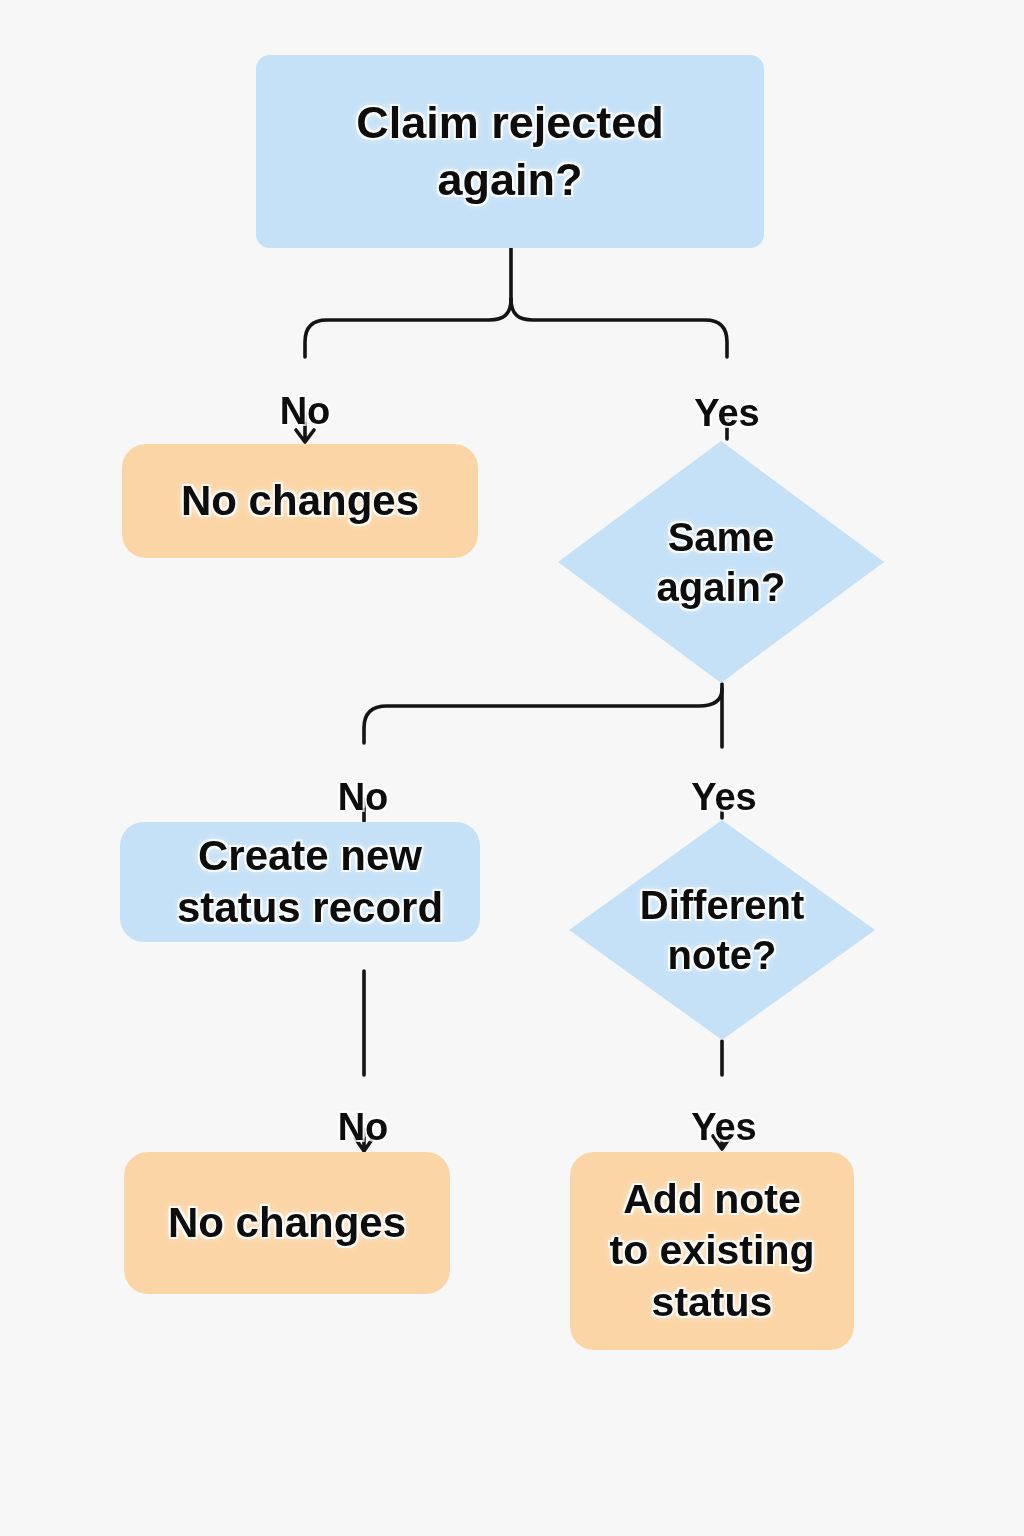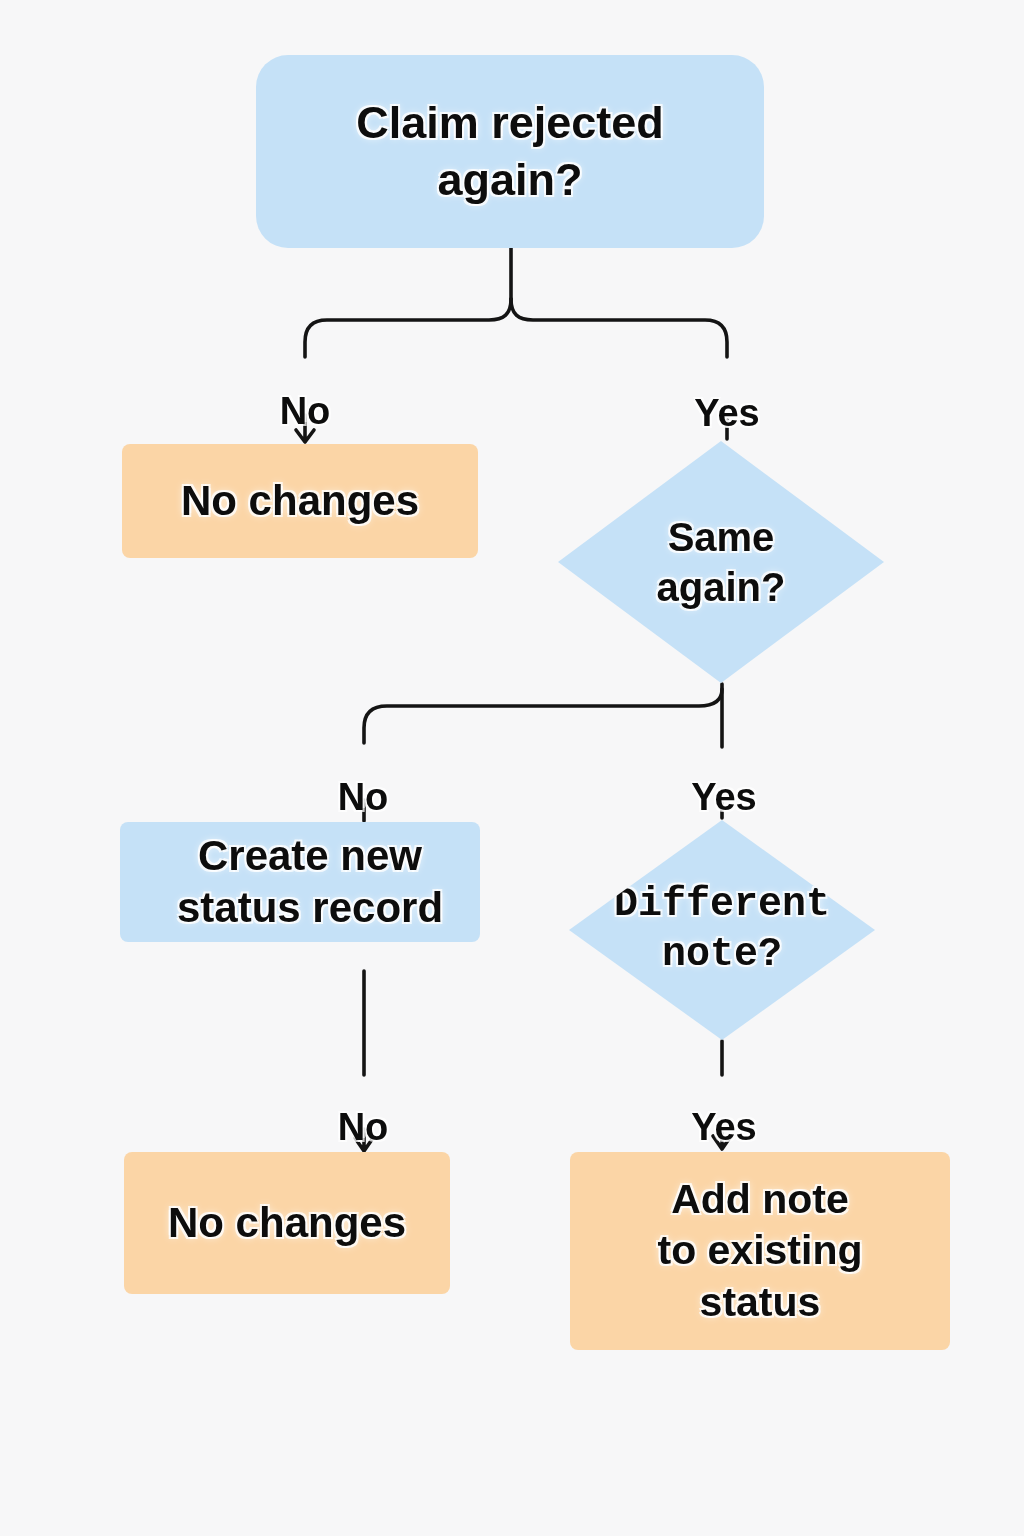--- a/index.html
+++ b/index.html
@@ -35,34 +35,34 @@
     font-weight: 700;
     white-space: pre-line;
     line-height: 1.25;
     text-shadow:
       -2px -2px 0 rgba(255,255,255,.75),
        2px -2px 0 rgba(255,255,255,.75),
       -2px  2px 0 rgba(255,255,255,.75),
        2px  2px 0 rgba(255,255,255,.75),
        0 0 9px rgba(255,255,255,.9);
   }
-  .rect { border-radius: 8px; }
+  .rect { border-radius: 24px; }
   .process { background: var(--process-fill); }
   .terminal { background: var(--terminal-fill); }
   .decision {
     background: var(--process-fill);
     clip-path: polygon(50% 0, 100% 50%, 50% 100%, 0 50%);
   }
-  .n-start   { left: 256px; top: 55px;   width: 508px; height: 193px; font-size: 45px; border-radius: 32px; }
+  .n-start   { left: 256px; top: 55px;   width: 508px; height: 193px; font-size: 45px; border-radius: 14px; }
   .n-nochg1  { left: 122px; top: 444px;  width: 356px; height: 114px; font-size: 42px; }
   .n-batch   { left: 558px; top: 441px;  width: 326px; height: 242px; font-size: 40px; }
   .n-create  { left: 120px; top: 822px;  width: 360px; height: 120px; font-size: 42px; padding-left: 20px; }
-  .n-note    { left: 569px; top: 820px;  width: 306px; height: 220px; font-size: 40px; font-family: Liberation Mono, monospace; }
+  .n-note    { left: 569px; top: 820px;  width: 306px; height: 220px; font-size: 40px; }
   .n-nochg2  { left: 124px; top: 1152px; width: 326px; height: 142px; font-size: 42px; }
-  .n-addnote { left: 570px; top: 1152px; width: 380px; height: 198px; font-size: 41px; }
+  .n-addnote { left: 570px; top: 1152px; width: 284px; height: 198px; font-size: 41px; }
   .edge-label {
     position: absolute;
     transform: translate(-50%, -50%);
     color: var(--text-color);
     font-size: 38px;
     font-weight: 700;
     text-shadow:
       -2px -2px 0 rgba(255,255,255,.75),
        2px -2px 0 rgba(255,255,255,.75),
       -2px  2px 0 rgba(255,255,255,.75),

